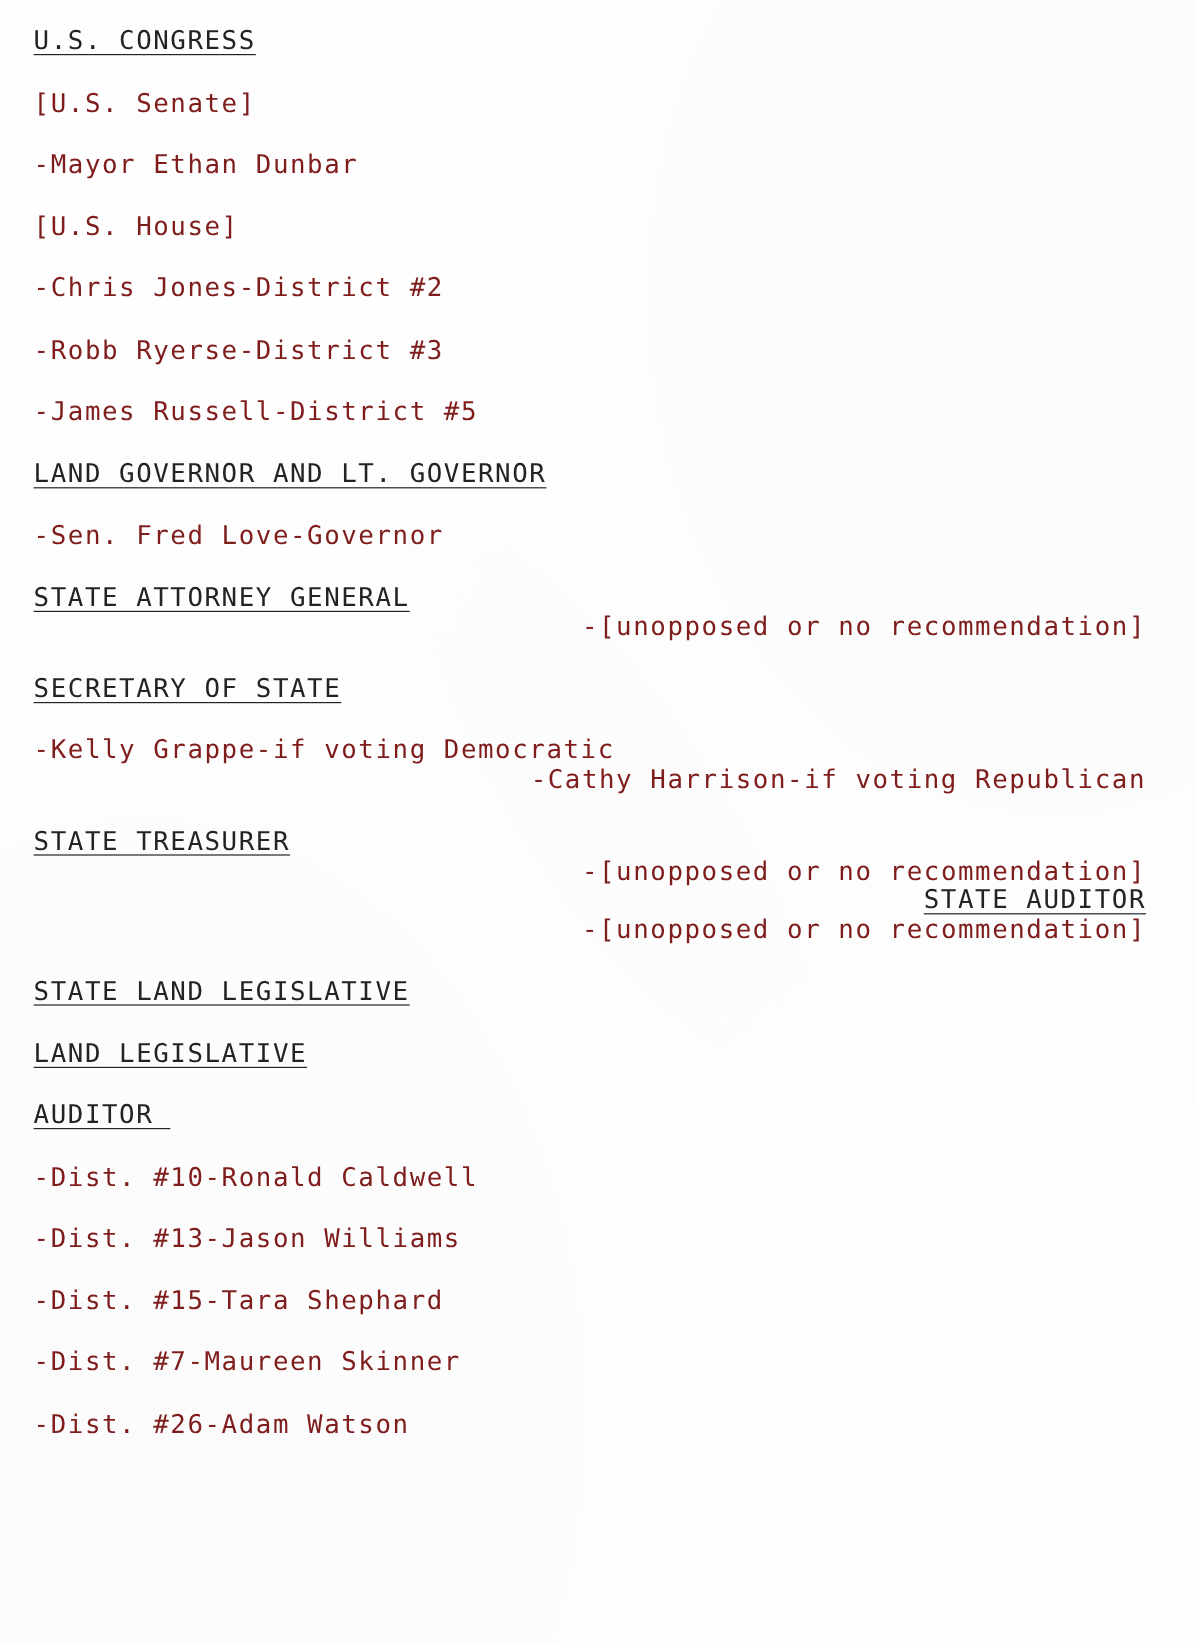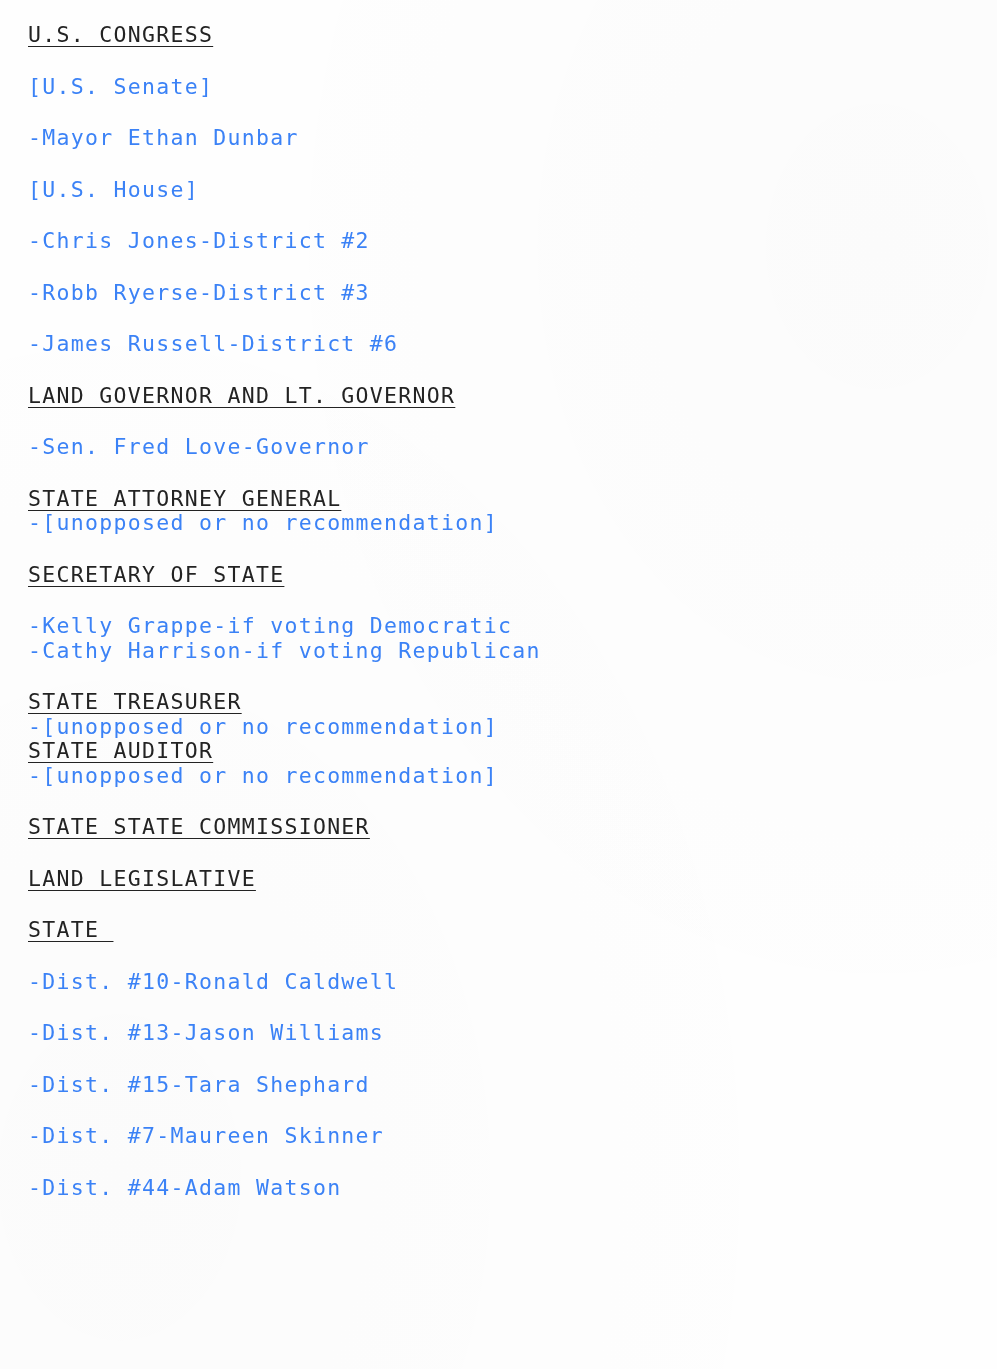--- a/index.html
+++ b/index.html
@@ -35,57 +35,57 @@
   }
   .doc {
     position: relative;
     z-index: 2;
   }
   .line {
     font-size: 21.5px;
     line-height: 1.0;
     letter-spacing: 1.3px;
     white-space: pre;
-    color: #3b82f6;
+    color: #7f1d1d;
   }
   .heading {
     text-decoration: underline;
     text-underline-offset: 4px;
     text-decoration-thickness: 1.2px;
     color: #232323;
   }
   .sp-md { margin-top: 30px; }
-  .sp-xs { margin-top: 3px; }
+  .sp-xs { margin-top: 3px; text-align: right; }
   .first { margin-top: 10px; }
 </style>
 </head>
 <body>
 
 <div class="page">
   <div class="doc" id="doc-body">
       <div class="line heading first">U.S. CONGRESS</div>
       <div class="line sp-md">[U.S. Senate]</div>
       <div class="line sp-md">-Mayor Ethan Dunbar</div>
       <div class="line sp-md">[U.S. House]</div>
       <div class="line sp-md">-Chris Jones-District #2</div>
       <div class="line sp-md">-Robb Ryerse-District #3</div>
-      <div class="line sp-md">-James Russell-District #6</div>
+      <div class="line sp-md">-James Russell-District #5</div>
       <div class="line heading sp-md">LAND GOVERNOR AND LT. GOVERNOR</div>
       <div class="line sp-md">-Sen. Fred Love-Governor</div>
       <div class="line heading sp-md">STATE ATTORNEY GENERAL</div>
       <div class="line sp-xs">-[unopposed or no recommendation]</div>
       <div class="line heading sp-md">SECRETARY OF STATE</div>
       <div class="line sp-md">-Kelly Grappe-if voting Democratic</div>
       <div class="line sp-xs">-Cathy Harrison-if voting Republican</div>
       <div class="line heading sp-md">STATE TREASURER</div>
       <div class="line sp-xs">-[unopposed or no recommendation]</div>
       <div class="line heading sp-xs">STATE AUDITOR</div>
       <div class="line sp-xs">-[unopposed or no recommendation]</div>
-      <div class="line heading sp-md">STATE STATE COMMISSIONER</div>
+      <div class="line heading sp-md">STATE LAND LEGISLATIVE</div>
       <div class="line heading sp-md">LAND LEGISLATIVE</div>
-      <div class="line heading sp-md">STATE </div>
+      <div class="line heading sp-md">AUDITOR </div>
       <div class="line sp-md">-Dist. #10-Ronald Caldwell</div>
       <div class="line sp-md">-Dist. #13-Jason Williams</div>
       <div class="line sp-md">-Dist. #15-Tara Shephard</div>
       <div class="line sp-md">-Dist. #7-Maureen Skinner</div>
-      <div class="line sp-md">-Dist. #44-Adam Watson</div>
+      <div class="line sp-md">-Dist. #26-Adam Watson</div>
     </div>
 </div>
 
 </body></html>

